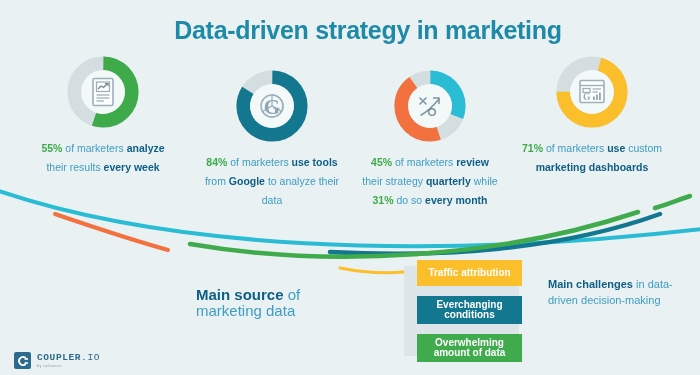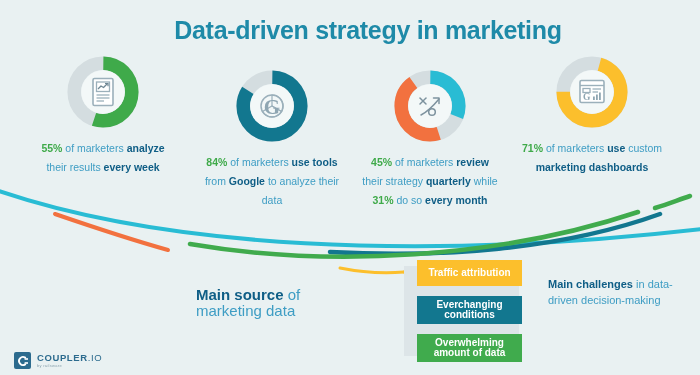--- a/index.html
+++ b/index.html
@@ -89,21 +89,21 @@
   }
   #challenge-text .em { color: #0f5e86; font-weight: bold; }
 
   
   #logo { position: absolute; left: 14px; top: 352px; display: flex; align-items: center; gap: 6px; }
   #logo-mark {
     width: 17px; height: 17px; background: #2c6b8e; border-radius: 2px;
     display: flex; align-items: center; justify-content: center;
   }
   #logo-text { line-height: 1; }
-  #logo-name { font-size: 9.5px; font-weight: bold; color: #2c6b8e; letter-spacing: 0.6px; }
+  #logo-name { font-size: 9.5px; font-weight: bold; color: #2c6b8e; letter-spacing: 0.6px; font-family: Liberation Mono, monospace; }
   #logo-name .suffix { font-weight: normal; }
   #logo-sub { font-size: 4px; color: #8aa2ae; letter-spacing: 0.3px; margin-top: 1px; }
 </style>
 </head>
 <body>
 
 <div id="canvas">
 
   <div id="title">Data-driven strategy in marketing</div>
 

